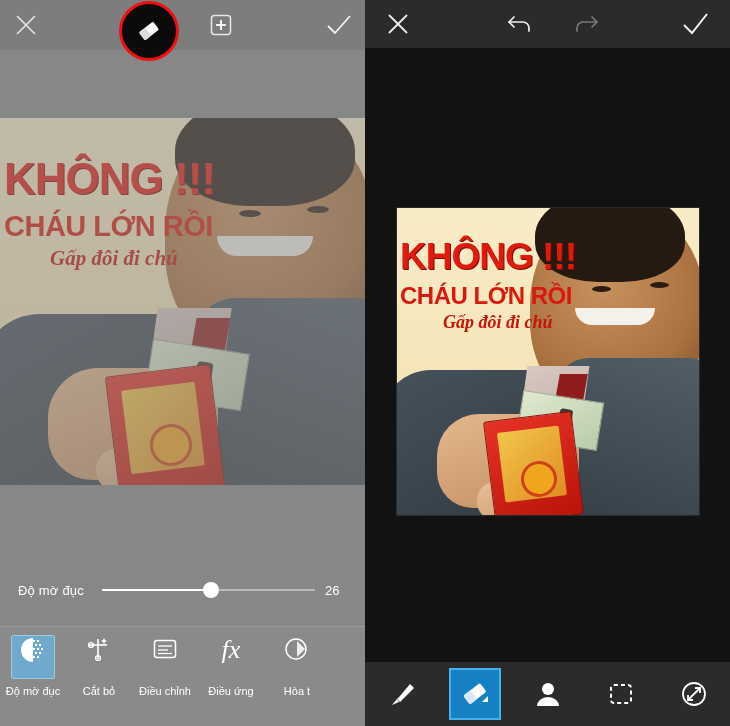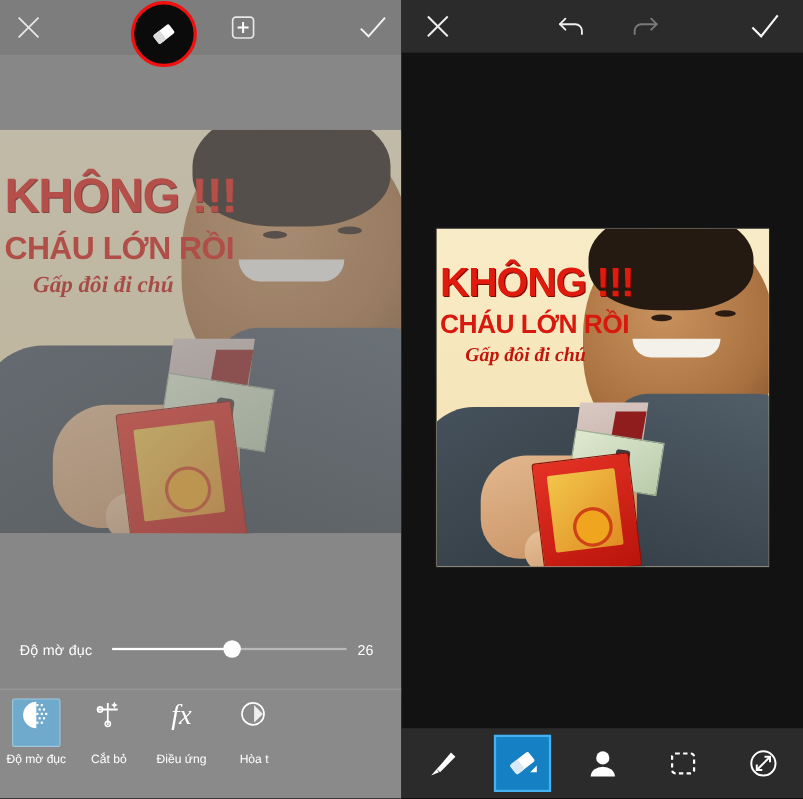--- a/index.html
+++ b/index.html
@@ -58,21 +58,21 @@
   .rtool.sel .box{background:#1581c4;border:2px solid #45b2ef;box-sizing:border-box;}
 
   
   .meme{position:relative;width:100%;height:100%;
         background:linear-gradient(180deg,#f8ecc8 0%,#f6e6bb 42%,#f2e0b2 100%);overflow:hidden;}
   .meme .face{position:absolute;border-radius:48% 48% 44% 44%;}
   .m-txt1{position:absolute;font-family:"Liberation Sans",sans-serif;font-weight:bold;
           color:#e01b0e;letter-spacing:-1px;text-shadow:1px 1px 0 #7d0a06;}
   .m-txt2{position:absolute;font-family:"Liberation Sans",sans-serif;font-weight:bold;
           color:#d8190d;letter-spacing:-.5px;}
-  .m-txt3{position:absolute;font-family:"Liberation Serif",serif;font-weight:bold;font-style:italic;color:#c4150b;}
+  .m-txt3{position:absolute;font-family:"Liberation Serif",serif;font-weight:bold;font-style:italic;color:#c4150b;margin-left:20px;}
   .suit{position:absolute;background:#3c4750;}
   .envelope{position:absolute;background:#d81f16;border:1px solid #8e0f08;}
   .note{position:absolute;background:#cfe0c8;border:1px solid #9cb096;}
   .hand{position:absolute;background:#d9a77d;border-radius:40%;}
 </style>
 </head>
 <body>
 
 <div class="screens">
 
@@ -194,20 +194,31 @@
             <path d="M4 10 H22" stroke="#ffffff" stroke-width="1.6" fill="none"></path>
             <path d="M13 4 V24" stroke="#ffffff" stroke-width="1.6" fill="none"></path>
             <circle cx="6" cy="10" r="2.4" fill="none" stroke="#ffffff" stroke-width="1.4"></circle>
             <circle cx="13" cy="23" r="2.4" fill="none" stroke="#ffffff" stroke-width="1.4"></circle>
             <path d="M19 3 l1 2 2 1 -2 1 -1 2 -1 -2 -2 -1 2 -1z" fill="#ffffff"></path>
           </svg>
         </div>
         <div class="lbl">Cắt bỏ</div>
       </div>
 
+      <div class="tool">
+        <div class="box">
+          <svg width="28" height="28" viewBox="0 0 28 28">
+            <rect x="3.5" y="5.5" width="21" height="17" rx="2.5" fill="none" stroke="#ffffff" stroke-width="1.5"></rect>
+            <line x1="7" y1="11" x2="21" y2="11" stroke="#ffffff" stroke-width="1.3"></line>
+            <line x1="7" y1="15" x2="17" y2="15" stroke="#ffffff" stroke-width="1.3"></line>
+            <line x1="7" y1="18.5" x2="21" y2="18.5" stroke="#ffffff" stroke-width="1.3"></line>
+          </svg>
+        </div>
+        <div class="lbl">Điều chỉnh</div>
+      </div>
 
       <div class="tool">
         <div class="box">
           <span style="font-family:'Liberation Serif',serif;font-style:italic;font-size:26px;color:#fff;">fx</span>
         </div>
         <div class="lbl">Điều ứng</div>
       </div>
 
       <div class="tool">
         <div class="box">

